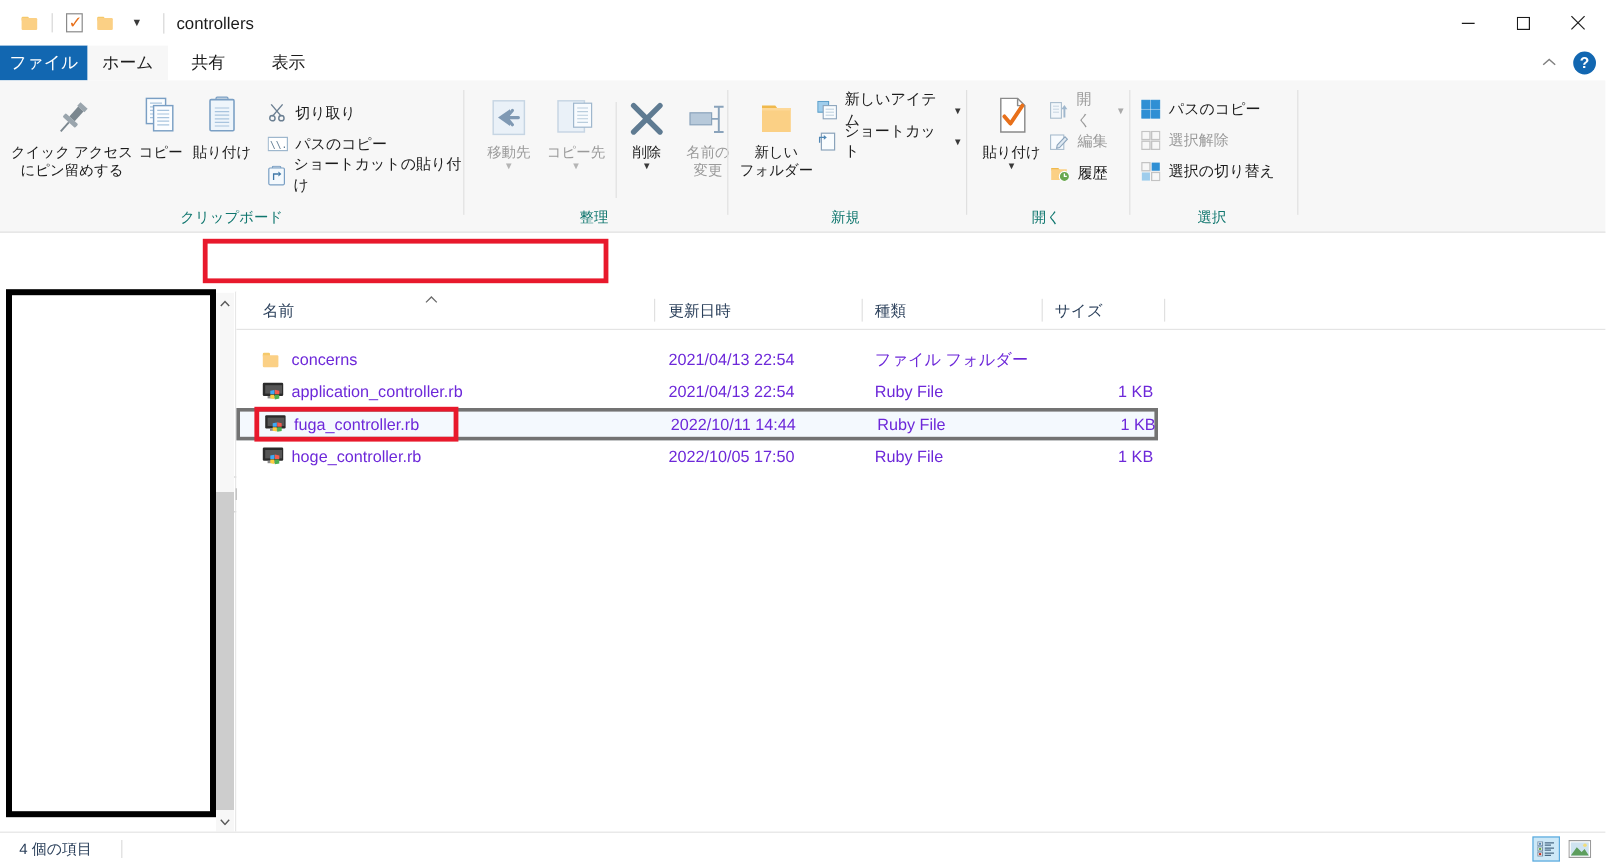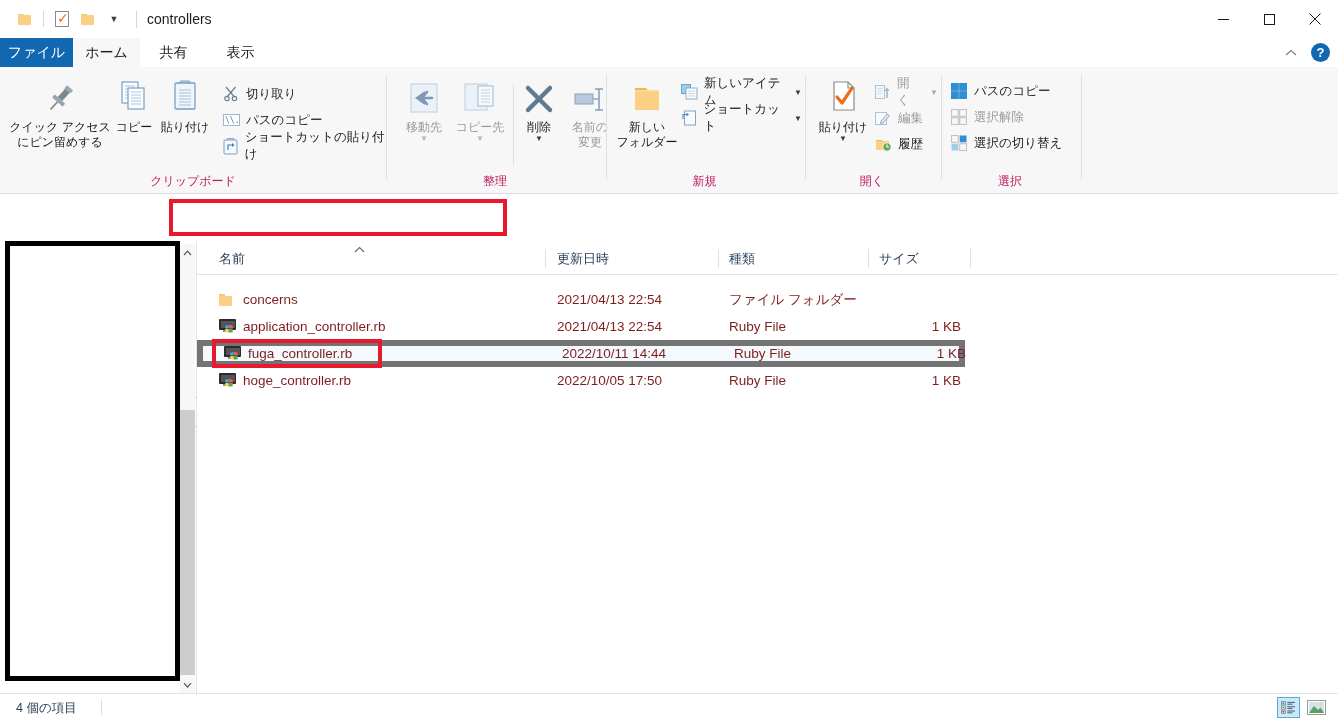--- a/index.html
+++ b/index.html
@@ -67,21 +67,21 @@
   }
 
   
   .ribbon {
     position:absolute; left:0; top:67px; width:1338px; height:127px;
     background:#f7f7f7; border-bottom:1px solid #dcdcdc;
   }
   .rgroup { position:absolute; top:0; height:127px; }
   .rgroup-label {
     position:absolute; bottom:4px; left:0; width:100%; text-align:center;
-    font-size:12px; color:#be185d; 
+    font-size:12px; color:#0f766e; 
   }
   .rsep { position:absolute; top:8px; width:1px; height:104px; background:#e0e0e0; }
 
   .bigbtn {
     position:absolute; display:flex; flex-direction:column; align-items:center;
     font-size:12px; color:#1b1b1b; line-height:15px; text-align:center;
   }
   .bigbtn .bicon { height:36px; display:flex; align-items:flex-end; justify-content:center; margin-bottom:4px; }
   .bigbtn.dim { color:#9a9a9a; }
 
@@ -123,22 +123,22 @@
   .nav-scroll .arrow { position:absolute; left:0; width:15px; height:17px; display:flex; align-items:center; justify-content:center; font-size:9px; color:#5a5a5a; }
   .nav-scroll .thumb { position:absolute; left:0; width:15px; background:#cdcdcd; }
   .pane-split { position:absolute; left:196px; top:243px; width:1px; height:450px; background:#e2e2e2; }
 
   .filelist { position:absolute; left:197px; top:243px; width:1141px; height:450px; background:#ffffff; }
   .colhdr { position:absolute; left:0; top:0; width:1141px; height:32px; background:#ffffff; border-bottom:1px solid #e4e4e4; }
   .col { position:absolute; top:0; height:31px; display:flex; align-items:center; font-size:13px; color:#2a3f5a; }
   .col-div { position:absolute; top:6px; width:1px; height:19px; background:#e0e0e0; }
   .sortmark { position:absolute; top:2px; font-size:9px; color:#5a5a5a; }
 
-  .row { position:absolute; left:0; width:1141px; height:27px; display:flex; align-items:center; font-size:13.5px; color:#7f1d1d; }
-  .row.selected { background:#f4f9fe; border:6px solid #737373; }
+  .row { position:absolute; left:0; width:1141px; height:27px; display:flex; align-items:center; font-size:13.5px; color:#6d28d9; }
+  .row.selected { background:#f4f9fe; border:3px solid #737373; }
   .cell { position:absolute; display:flex; align-items:center; height:27px; }
   .cell.right { justify-content:flex-end; }
 
   
   .ruby-ico { width:17px; height:15px; position:relative; }
   .ruby-ico .screen { position:absolute; left:0; top:0; width:17px; height:11px; background:#2b2b2b; border-radius:1px; }
   .ruby-ico .screen::after { content:""; position:absolute; left:1.5px; top:1.5px; width:14px; height:7px; background:#555; }
   .ruby-ico .base { position:absolute; left:4px; top:11px; width:9px; height:2px; background:#8a8a8a; }
   .ruby-ico .logo { position:absolute; left:5px; top:5px; width:10px; height:10px; }
 

